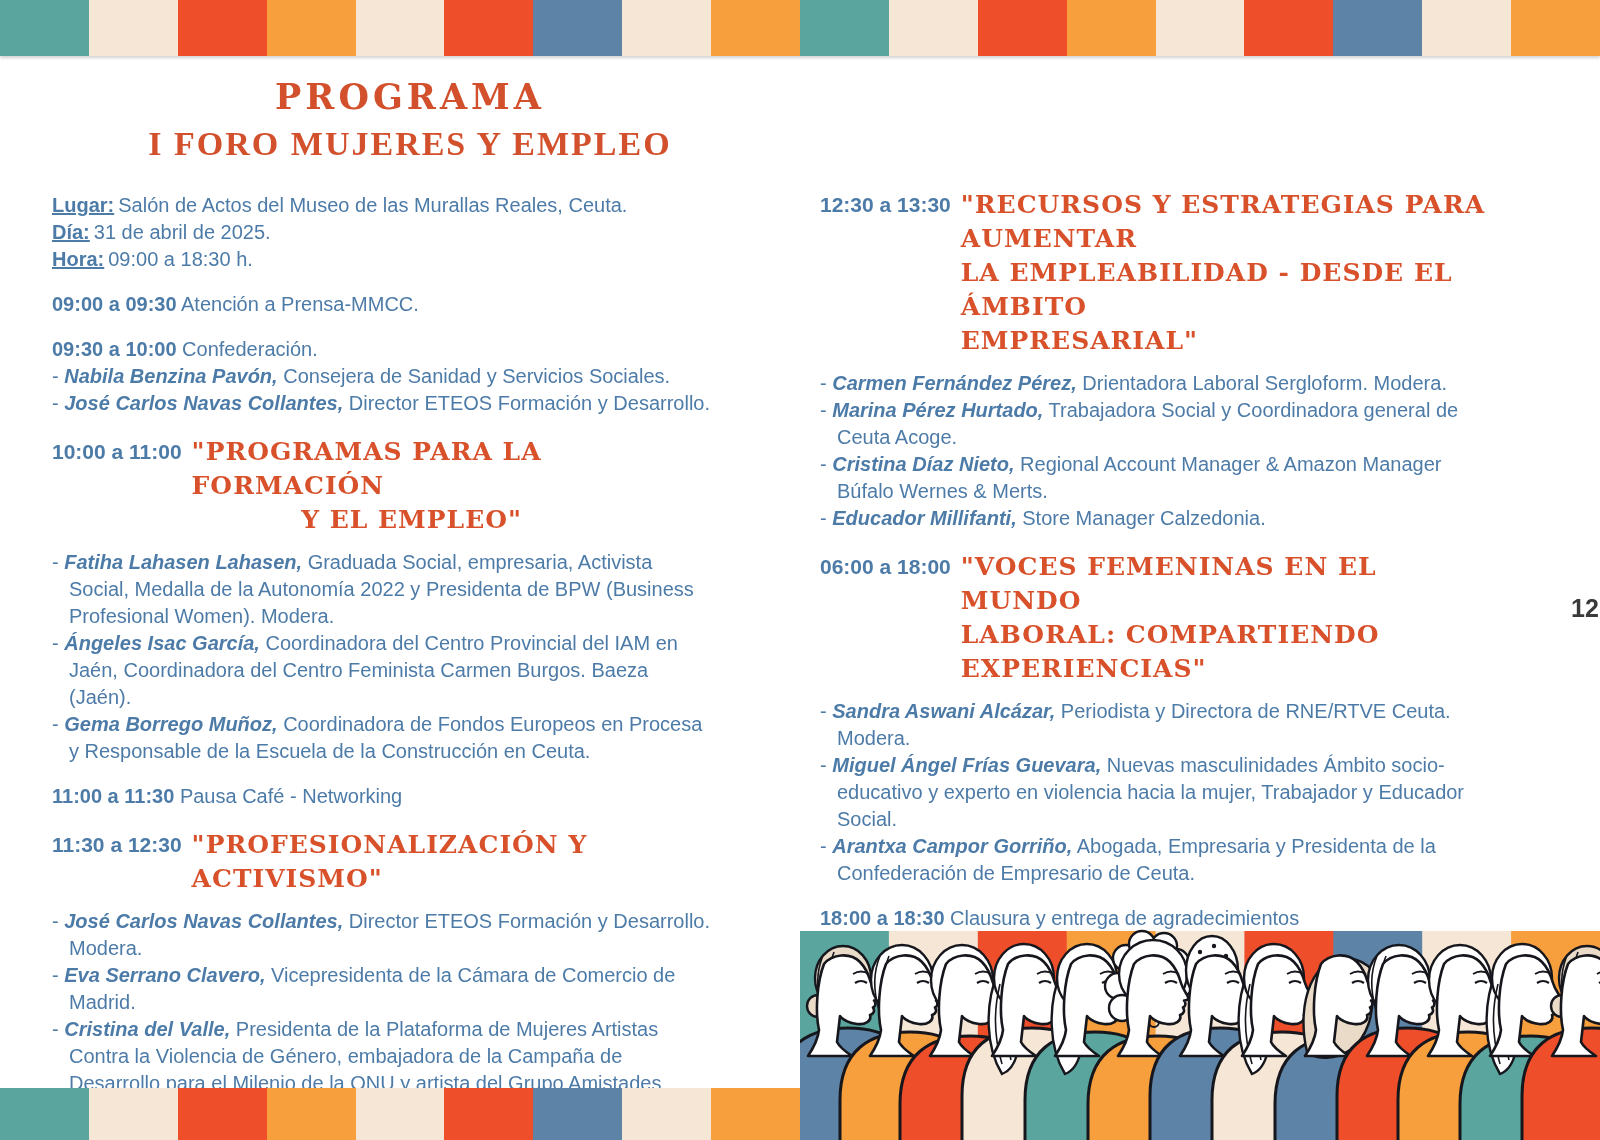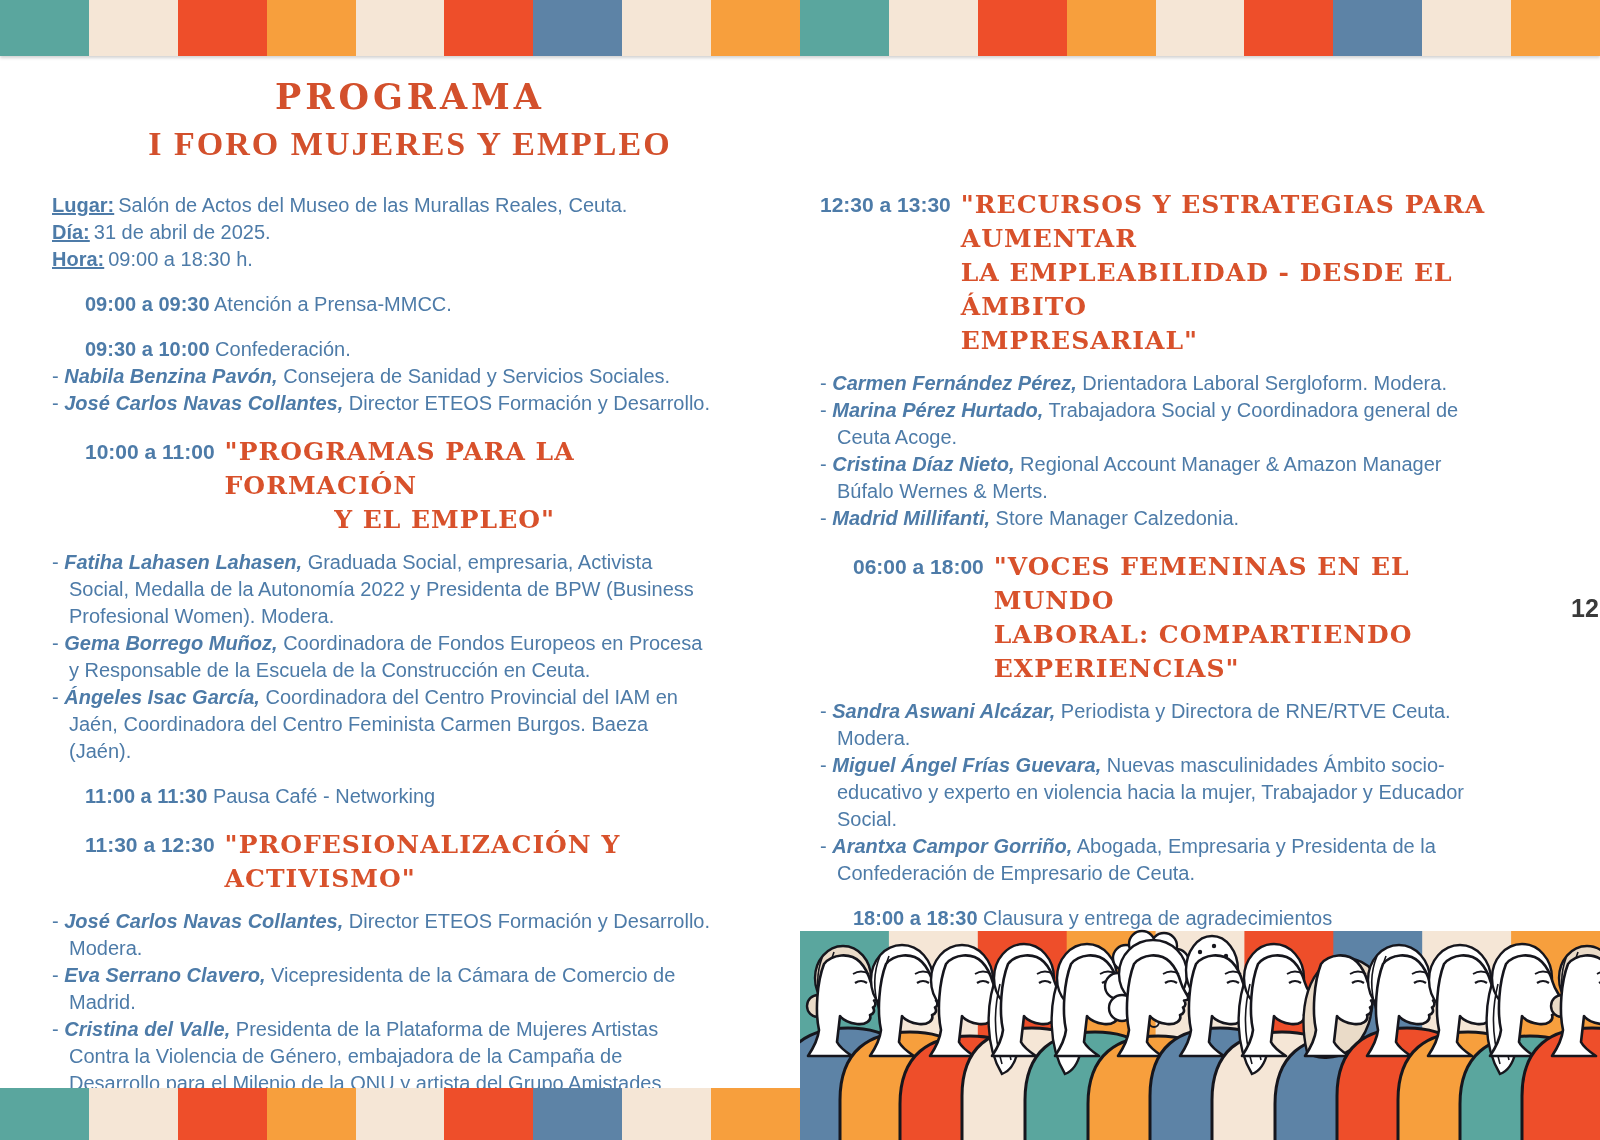--- a/index.html
+++ b/index.html
@@ -12,21 +12,21 @@
   .title{position:absolute;left:130px;top:76px;width:560px;text-align:center;
          font-family:"DejaVu Serif",serif;font-weight:bold;color:#d3502c;}
   .title .t1{font-size:35px;letter-spacing:4px;margin-bottom:8px;}
   .title .t2{font-size:34px;letter-spacing:2px;font-family:Liberation Serif, serif;}
   .col{position:absolute;font-size:20px;line-height:27px;}
   .col-left{left:52px;top:192px;width:660px;}
   .col-right{left:820px;top:188px;width:680px;}
   p{margin:0;}
   b{font-weight:bold;}
   .metaline b{margin-right:4px;text-decoration:underline;}
-  .block{margin-top:18px;margin-left:33px;}
+  .block{margin-top:18px;}
   .tight{margin-top:12px;}
   .speaker{padding-left:17px;text-indent:-17px;}
   .speaker .name{font-weight:bold;font-style:italic;}
   .session-header{display:flex;gap:10px;align-items:flex-start;}
   .session-header .time{font-size:21px;line-height:34px;white-space:nowrap;font-weight:bold;text-align:center;}
   .htitle{display:inline-block;font-family:"DejaVu Serif",serif;font-weight:bold;color:#d8512b;
           font-size:25px;line-height:34px;letter-spacing:1px;}
   .hline{display:block;}
   .hcenter{text-align:center;}
   .w440{width:440px;}
@@ -78,22 +78,22 @@
 
     <div class="session-header block">
       <span class="time">10:00 a 11:00</span>
       <span class="htitle w440">
         <span class="hline">"PROGRAMAS PARA LA FORMACIÓN</span>
         <span class="hline hcenter">Y EL EMPLEO"</span>
       </span>
     </div>
     <div class="tight">
       <p class="speaker"><span>-</span> <i class="name">Fatiha Lahasen Lahasen,</i> <span>Graduada Social, empresaria, Activista Social, Medalla de la Autonomía 2022 y Presidenta de BPW (Business Profesional Women). Modera.</span></p>
+      <p class="speaker"><span>-</span> <i class="name">Ángeles Isac García,</i> <span>Coordinadora del Centro Provincial del IAM en Jaén, Coordinadora del Centro Feminista Carmen Burgos. Baeza (Jaén).</span></p>
       <p class="speaker"><span>-</span> <i class="name">Gema Borrego Muñoz,</i> <span>Coordinadora de Fondos Europeos en Procesa y Responsable de la Escuela de la Construcción en Ceuta.</span></p>
-      <p class="speaker"><span>-</span> <i class="name">Ángeles Isac García,</i> <span>Coordinadora del Centro Provincial del IAM en Jaén, Coordinadora del Centro Feminista Carmen Burgos. Baeza (Jaén).</span></p>
     </div>
 
     <p class="block"><b>11:00 a 11:30</b> <span>Pausa Café - Networking</span></p>
 
     <div class="session-header block">
       <span class="time">11:30 a 12:30</span>
       <span class="htitle">
         <span class="hline">"PROFESIONALIZACIÓN Y ACTIVISMO"</span>
       </span>
     </div>
@@ -110,21 +110,21 @@
       <span class="htitle w600">
         <span class="hline">"RECURSOS Y ESTRATEGIAS PARA AUMENTAR</span>
         <span class="hline">LA EMPLEABILIDAD - DESDE EL ÁMBITO</span>
         <span class="hline">EMPRESARIAL"</span>
       </span>
     </div>
     <div class="tight">
       <p class="speaker"><span>-</span> <i class="name">Carmen Fernández Pérez,</i> <span>Drientadora Laboral Sergloform. Modera.</span></p>
       <p class="speaker"><span>-</span> <i class="name">Marina Pérez Hurtado,</i> <span>Trabajadora Social y Coordinadora general de Ceuta Acoge.</span></p>
       <p class="speaker"><span>-</span> <i class="name">Cristina Díaz Nieto,</i> <span>Regional Account Manager &amp; Amazon Manager Búfalo Wernes &amp; Merts.</span></p>
-      <p class="speaker"><span>-</span> <i class="name">Madrid Millifanti,</i> <span>Store Manager Calzedonia.</span></p>
+      <p class="speaker"><span>-</span> <i class="name">Educador Millifanti,</i> <span>Store Manager Calzedonia.</span></p>
     </div>
 
     <div class="session-header block">
       <span class="time">06:00 a 18:00</span>
       <span class="htitle w600">
         <span class="hline">"VOCES FEMENINAS EN EL MUNDO</span>
         <span class="hline">LABORAL: COMPARTIENDO EXPERIENCIAS"</span>
       </span>
     </div>
     <div class="tight">

